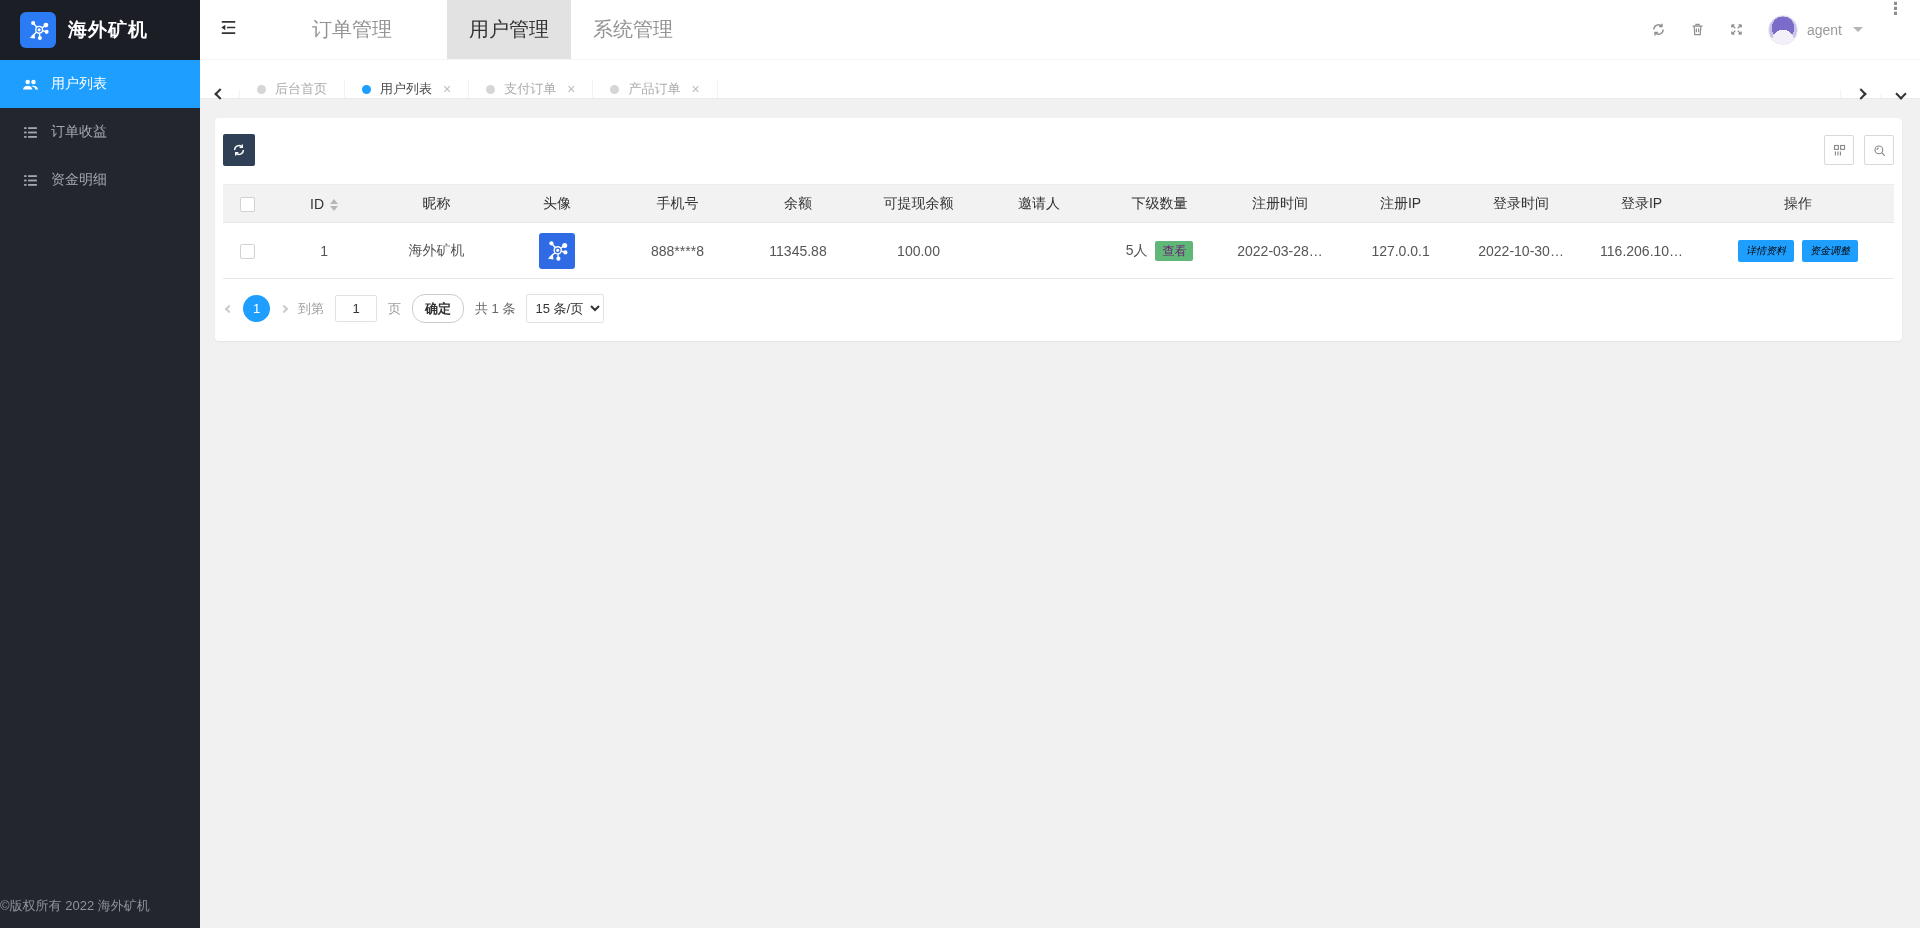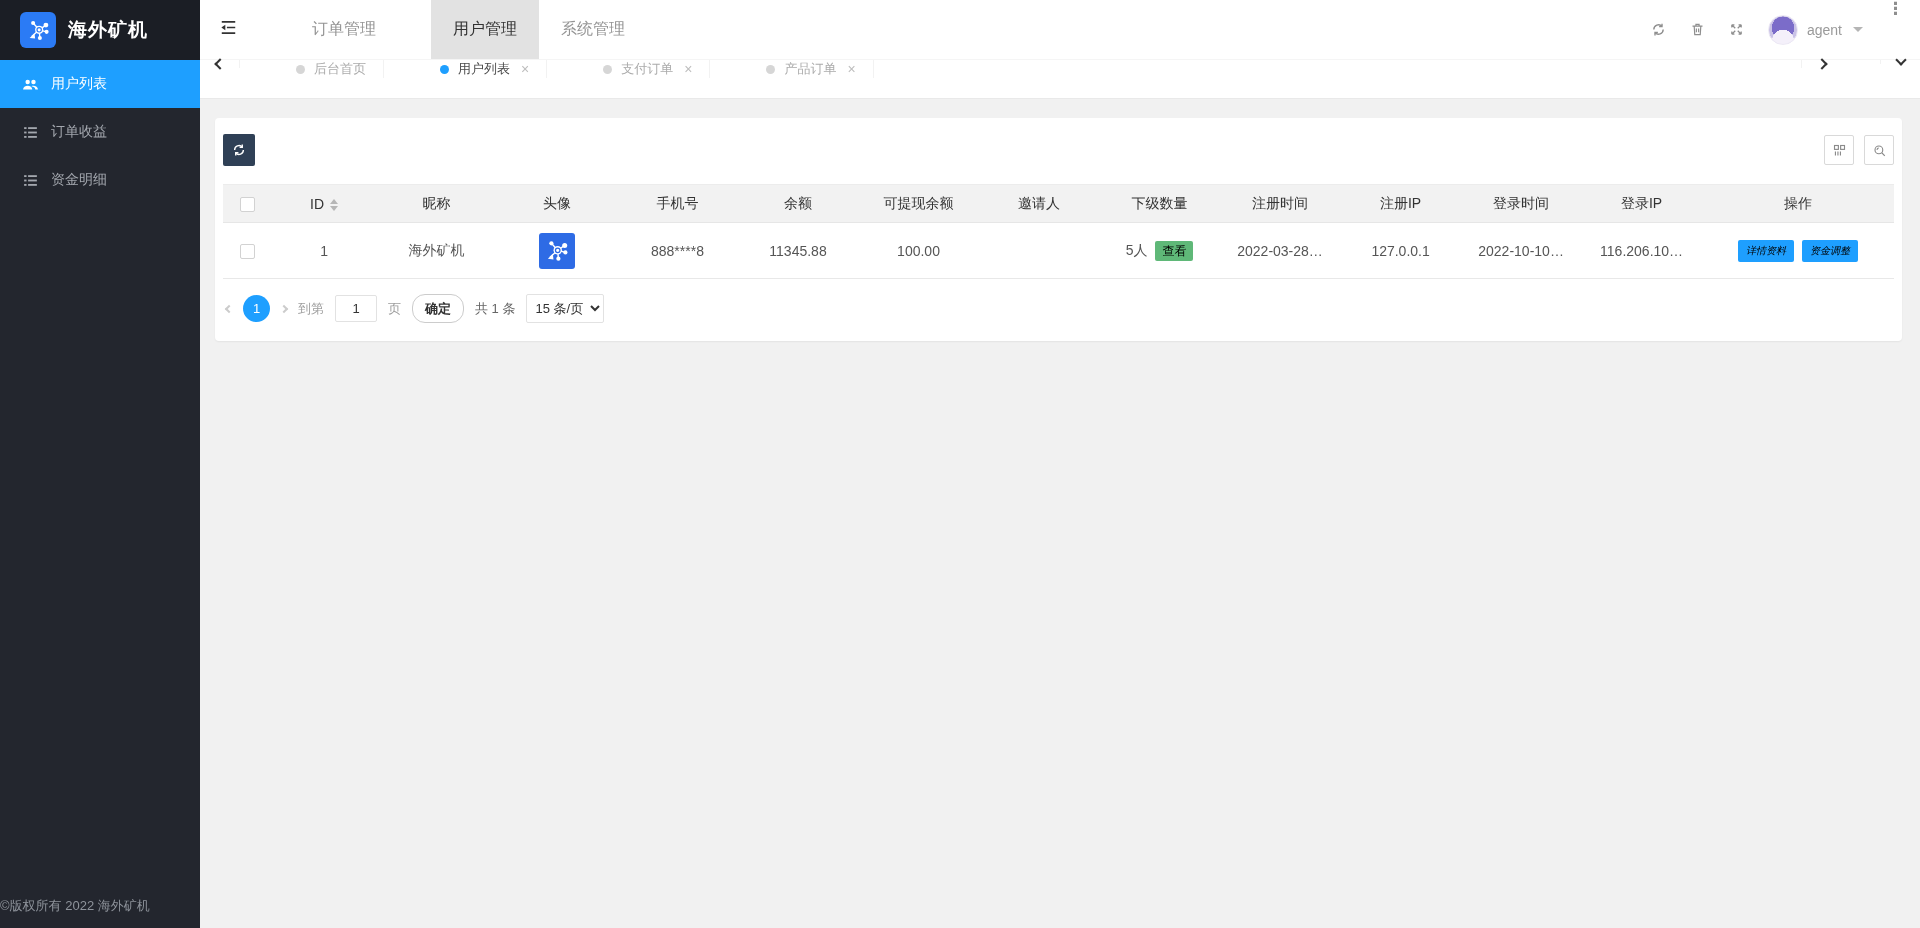--- a/index.html
+++ b/index.html
@@ -15,34 +15,34 @@
   .side-item.active { background:#1E9FFF; color:#FFF; }
   .copyright { position:absolute; left:0; bottom:13px; width:100%; color:#8E939B; font-size:13px; }
 
   
   .main { margin-left:200px; }
 
   
   .topbar { height:60px; background:#FFF; display:flex; align-items:stretch; border-bottom:1px solid #F5F5F5; }
   .collapse-btn { width:56px; display:flex; align-items:center; justify-content:center; cursor:pointer; color:#333; }
   .top-menu { display:flex; margin-left:34px; }
-  .top-menu-item { padding:0 22px; display:flex; align-items:center; font-size:16px; color:#949494; cursor:pointer; }
+  .top-menu-item { padding:0 22px; display:flex; align-items:center; font-size:20px; color:#949494; cursor:pointer; }
   .top-menu-item.active { background:#E2E2E2; color:#333;margin-left:33px; }
   .topbar-right { margin-left:auto; display:flex; gap:24px; padding-right:16px; }
   .top-ico { color:#8E8E8E; display:flex; align-items:center; justify-content:center; cursor:pointer; }
   .userbox { display:flex; align-items:center; gap:9px; cursor:pointer; }
   .avatar { width:30px; height:30px; border-radius:50%; flex:none; border:1px solid #EDE9F5;
             background: radial-gradient(circle at 50% 88%, #F4F0FA 0 38%, transparent 39%),
                         radial-gradient(circle at 50% 42%, #7B6CC9 0 52%, #C9C2E6 53% 100%); }
   .username { font-size:14px; color:#9A9A9A; }
   .caret-down { width:0; height:0; border-left:5px solid transparent; border-right:5px solid transparent; border-top:5px solid #B5B5B5; margin-left:2px; }
   .more-dots { font-size:17px; color:#8E8E8E; font-weight:bold; line-height:1; }
 
   
-  .tabbar { height:39px; background:#FFF; display:flex; align-items:flex-start; border-bottom:1px solid #E9E9E9;gap:39px; }
+  .tabbar { height:39px; background:#FFF; display:flex; align-items:flex-end; border-bottom:1px solid #E9E9E9; }
   .tab-nav { width:40px; display:flex; align-items:center; justify-content:center; color:#333; cursor:pointer; }
   .tab-nav.brd-r { border-right:1px solid #F2F2F2; }
   .tab-nav.brd-l { border-left:1px solid #F2F2F2; }
   .tab { display:flex; align-items:center; gap:9px; padding:0 17px; font-size:13px; color:#ABABAB; border-right:1px solid #F2F2F2; cursor:pointer; background:#FFF; }
   .tab .dot { width:9px; height:9px; border-radius:50%; background:#D6D6D6; flex:none; }
   .tab.active { color:#4A4A4A; }
   .tab.active .dot { background:#1E9FFF; }
   .tab .close { color:#BDBDBD; font-size:14px; margin-left:2px; line-height:1; }
   .tab-spacer { flex:1; }
 
@@ -64,21 +64,21 @@
   table.grid { width:100%; border-collapse:collapse; table-layout:fixed; margin-top:18px; font-size:14px; color:#555; }
   .grid th { background:#F2F2F2; height:38px; font-weight:400; color:#333; font-size:14px;
              border-top:1px solid #ECECEC; border-bottom:1px solid #E6E6E6; text-align:center; }
   .grid td { height:56px; text-align:center; border-bottom:1px solid #E8E8E8; }
   .cbx { width:15px; height:15px; appearance:none; -webkit-appearance:none; border:1px solid #D2D2D2; border-radius:2px; background:#FFF; vertical-align:middle; cursor:pointer; }
   .sort { display:inline-flex; flex-direction:column; gap:2px; margin-left:6px; vertical-align:middle; }
   .sort i { width:0; height:0; border-left:4px solid transparent; border-right:4px solid transparent; display:block; }
   .sort .up { border-bottom:5px solid #B6B6B6; }
   .sort .dn { border-top:5px solid #B6B6B6; }
   .row-avatar { width:36px; height:36px; background:#2E6BE5; border-radius:3px; display:inline-flex; align-items:center; justify-content:center; vertical-align:middle; }
-  .badge-view { display:inline-block; background:#5FB878; color:#000000; font-size:12px; padding:4px 7px; border-radius:2px; margin-left:8px; cursor:pointer; line-height:1; }
+  .badge-view { display:inline-block; background:#5FB878; color:#701a75; font-size:12px; padding:4px 7px; border-radius:2px; margin-left:8px; cursor:pointer; line-height:1; }
   .btn-act { display:inline-block; background:#1E9FFF; color:#000000; border:none; font-size:10px; padding:6px 8px; border-radius:2px; margin:0 4px; cursor:pointer; line-height:1;font-style:italic; }
 
   
   .pager { display:flex; align-items:center; gap:11px; margin-top:15px; font-size:13px; color:#666; padding-left:3px; }
   .pg-arrow { color:#CCC; display:flex; align-items:center; cursor:pointer; }
   .pg-cur { width:27px; height:27px; border-radius:50%; background:#1E9FFF; color:#FFF; display:flex; align-items:center; justify-content:center; font-size:13px; }
   .pg-gray { color:#9E9E9E; }
   .pg-input { width:42px; height:27px; border:1px solid #E2E2E2; border-radius:2px; text-align:center; font-size:13px; color:#333; }
   .pg-confirm { height:29px; padding:0 12px; background:#FFF; border:1px solid #CCC; border-radius:13px; font-size:13px; font-weight:bold; color:#333; cursor:pointer; }
   .pg-size { height:29px; border:1px solid #E2E2E2; border-radius:2px; background:#FFF; font-size:13px; color:#333; padding:0 4px; cursor:pointer; }
@@ -319,21 +319,21 @@
             </td>
             <td>888****8</td>
             <td>11345.88</td>
             <td>100.00</td>
             <td></td>
             <td>
               <span>5人</span><span class="badge-view">查看</span>
             </td>
             <td>2022-03-28…</td>
             <td>127.0.0.1</td>
-            <td>2022-10-10…</td>
+            <td>2022-10-30…</td>
             <td>116.206.10…</td>
             <td>
               <button class="btn-act">详情资料</button><button class="btn-act">资金调整</button>
             </td>
           </tr>
         </tbody>
       </table>
 
       <div class="pager">
         <span class="pg-arrow">

